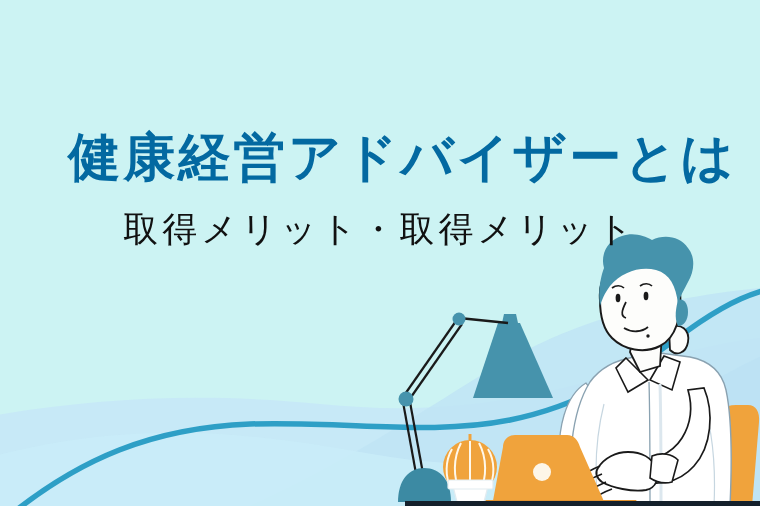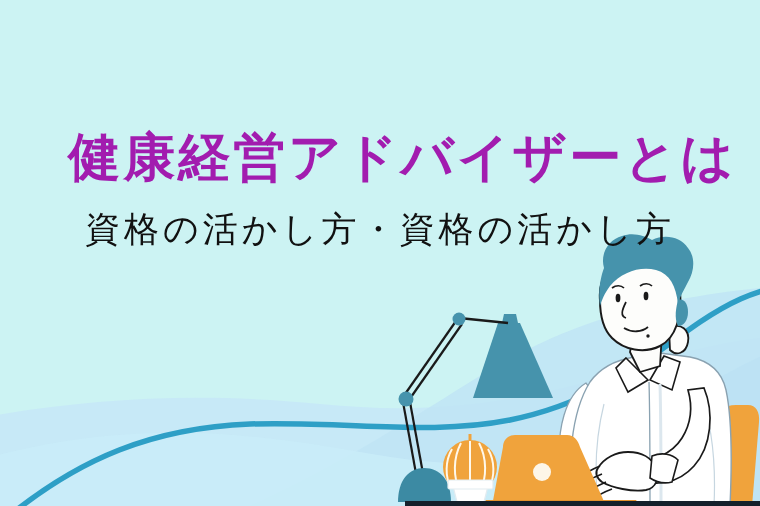--- a/index.html
+++ b/index.html
@@ -30,21 +30,21 @@
   }
   #title-wrap { top:126px; }
   #subtitle-wrap { top:206px; }
 
   .headline {
     font-family:"Liberation Sans", "DejaVu Sans", sans-serif;
     font-weight:700;
     font-size:52px;
     line-height:62px;
     letter-spacing:3px;
-    color:#a21caf;
+    color:#0369a1;
     white-space:nowrap;
     padding-left:45px;
   }
   .subline {
     font-family:"Liberation Sans", "DejaVu Sans", sans-serif;
     font-weight:500;
     font-size:35px;
     line-height:46px;
     letter-spacing:4px;
     color:#111111;
@@ -172,16 +172,16 @@
 
     <rect x="405" y="501" width="355" height="5" fill="#14202b"></rect>
 
   </svg>
 
   <div class="text-block" id="title-wrap">
     <div class="headline">健康経営アドバイザーとは</div>
   </div>
 
   <div class="text-block" id="subtitle-wrap">
-    <div class="subline">資格の活かし方・資格の活かし方</div>
+    <div class="subline">取得メリット・取得メリット</div>
   </div>
 
 </div>
 
 </body></html>

